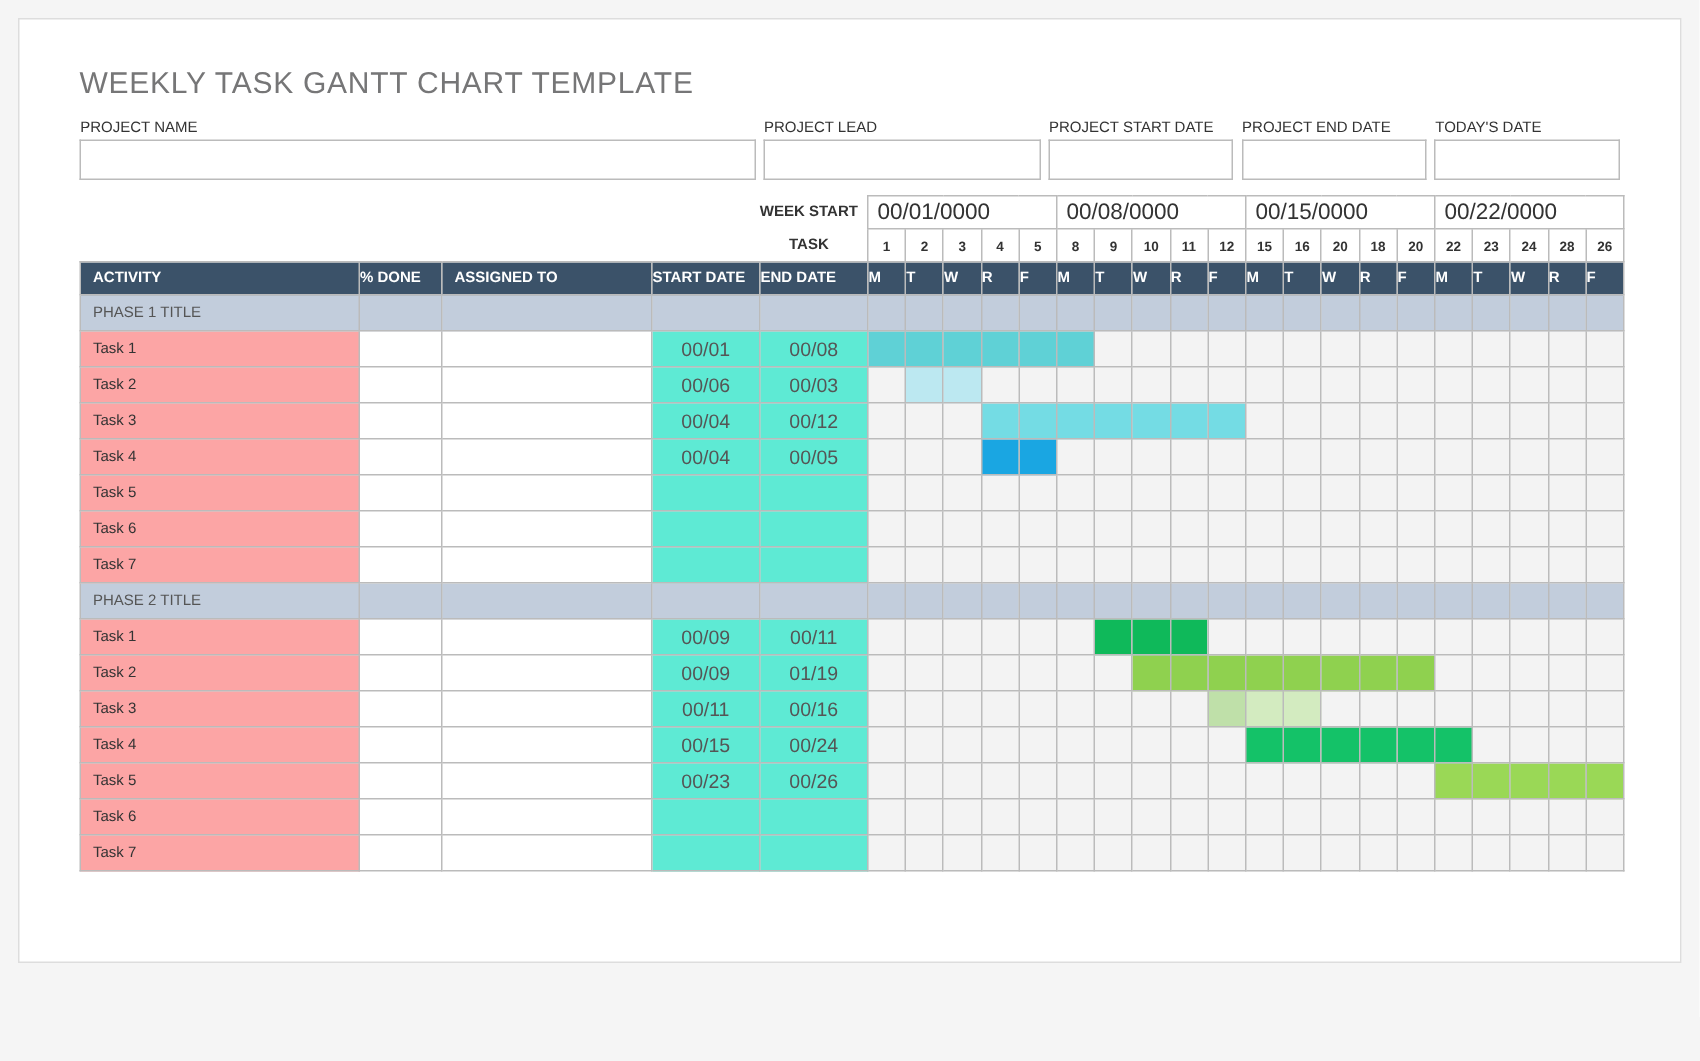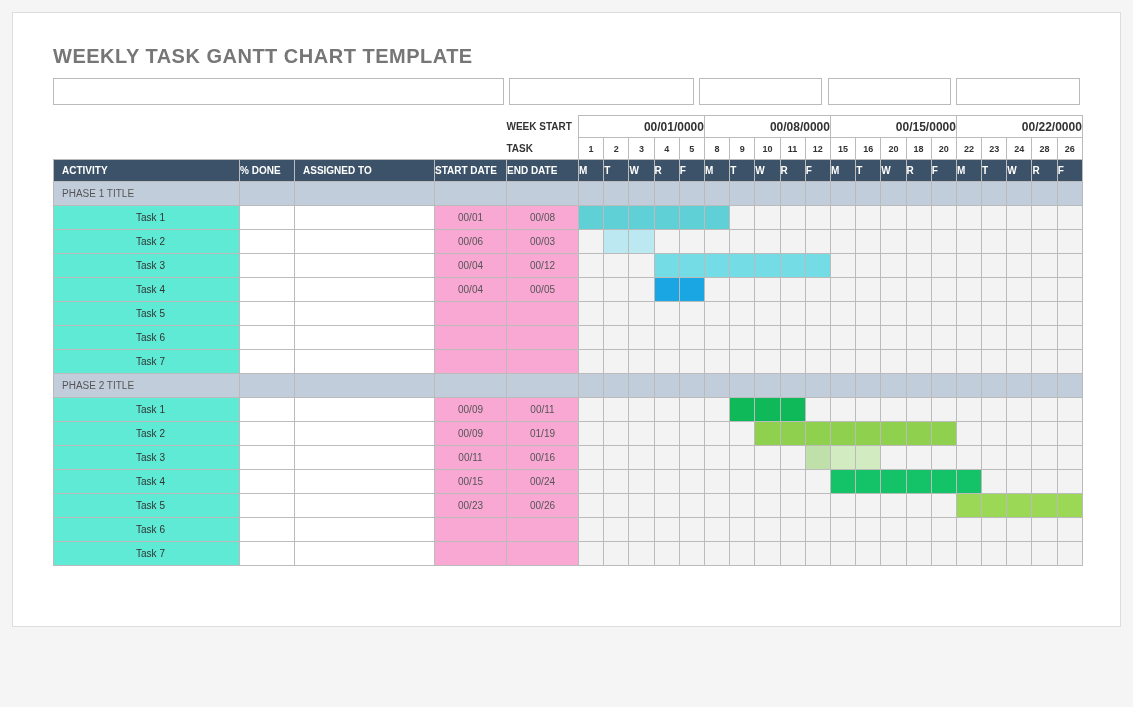--- a/index.html
+++ b/index.html
@@ -14,21 +14,21 @@
   .page {
     background: #fff;
     border: 1px solid #ddd;
     padding: 32px 40px 60px 40px;
     width: 1109px;
     margin: 0 auto;
   }
   h1.title {
     font-family: "Arial Black", Gadget, sans-serif;
     font-size: 20px;
-    font-weight: 700;
+    font-weight: 400;
     letter-spacing: 0.5px;
     color: #767677;
     margin: 0 0 10px 0;
   }
   table { border-collapse: collapse; width: 100%; table-layout: fixed; }
 
   
   .meta td.meta-label {
     font-size: 10px;
     padding: 2px 0 2px 0;
@@ -45,51 +45,51 @@
   
   .gantt { margin-top: 10px; }
   .gantt td, .gantt th {
     border: 1px solid #bbb;
     padding: 0;
     height: 22px;
     vertical-align: middle;
     text-align: center;
     font-weight: normal;
   }
-  .gantt .lbl { text-align: left; padding-right: 6px; font-weight: bold; font-size: 10px; color:#333; background:#fff;margin-left:20px; }
+  .gantt .lbl { text-align: center; padding-right: 6px; font-weight: bold; font-size: 10px; color:#333; background:#fff;margin-left:20px; }
   .gantt .nob { border: none; background:#fff; }
-  .gantt .wk  { text-align: right; padding-left: 6px; font-weight: bold; font-size: 12px; }
+  .gantt .wk  { text-align: left; padding-left: 6px; font-weight: normal; font-size: 15px; }
   .gantt .date{ font-size: 9px; font-weight: bold; color:#333; background:#fff; }
   .gantt .hdr {
     background: #3b5269;
     color: #fff;
     font-weight: bold;
     font-size: 10px;
     text-align: left;
     padding-left: 8px;
   }
   .gantt .hdr.center { text-align: left; padding-left: 0; }
   .gantt .phase {
     background: #c2cddc;
     color: #555;
     text-align: left;
     padding-left: 8px;
     font-size: 10px;
     height: 24px;
   }
   .gantt .task {
-    text-align: center;
+    text-align: left;
     padding-left: 8px;
     font-size: 10px;
-    background:#5eead4;
+    background:#fca5a5;
     height: 24px;
   }
   .gantt .cell { background: #f3f3f3; }
   .gantt .blank-white { background: #fff; }
-  .gantt .startend { font-size: 10px; background:#f9a8d4; color:#555; }
+  .gantt .startend { font-size: 13px; background:#5eead4; color:#555; }
 
   
   .c-teal    { background: #5fd1d6 !important; }
   .c-ltblue  { background: #bce8f1 !important; }
   .c-cyan    { background: #74dce4 !important; }
   .c-blue    { background: #1aa6e2 !important; }
   .c-green   { background: #0fb95a !important; }
   .c-lgreen  { background: #8fd14f !important; }
   .c-palegreen { background: #bfe0a9 !important; }
   .c-vlgreen { background: #d3ebc0 !important; }
@@ -111,20 +111,31 @@
         <col class="meta-gap">
         <col style="width:180px">
         <col class="meta-gap">
       <col style="width:120px">
         <col class="meta-gap">
         <col style="width:120px">
         <col class="meta-gap">
         <col style="width:120px">
     </colgroup>
     <tbody>
+        <tr>
+      <td class="meta-label">PROJECT NAME</td>
+          <td></td>
+      <td class="meta-label">PROJECT LEAD</td>
+          <td></td>
+      <td class="meta-label">PROJECT START DATE</td>
+          <td></td>
+      <td class="meta-label">PROJECT END DATE</td>
+          <td></td>
+      <td class="meta-label">TODAY'S DATE</td>
+    </tr>
     <tr>
       <td class="meta-box"></td>
           <td></td>
       <td class="meta-box"></td>
           <td></td>
       <td class="meta-box"></td>
           <td></td>
       <td class="meta-box"></td>
           <td></td>
       <td class="meta-box"></td>

